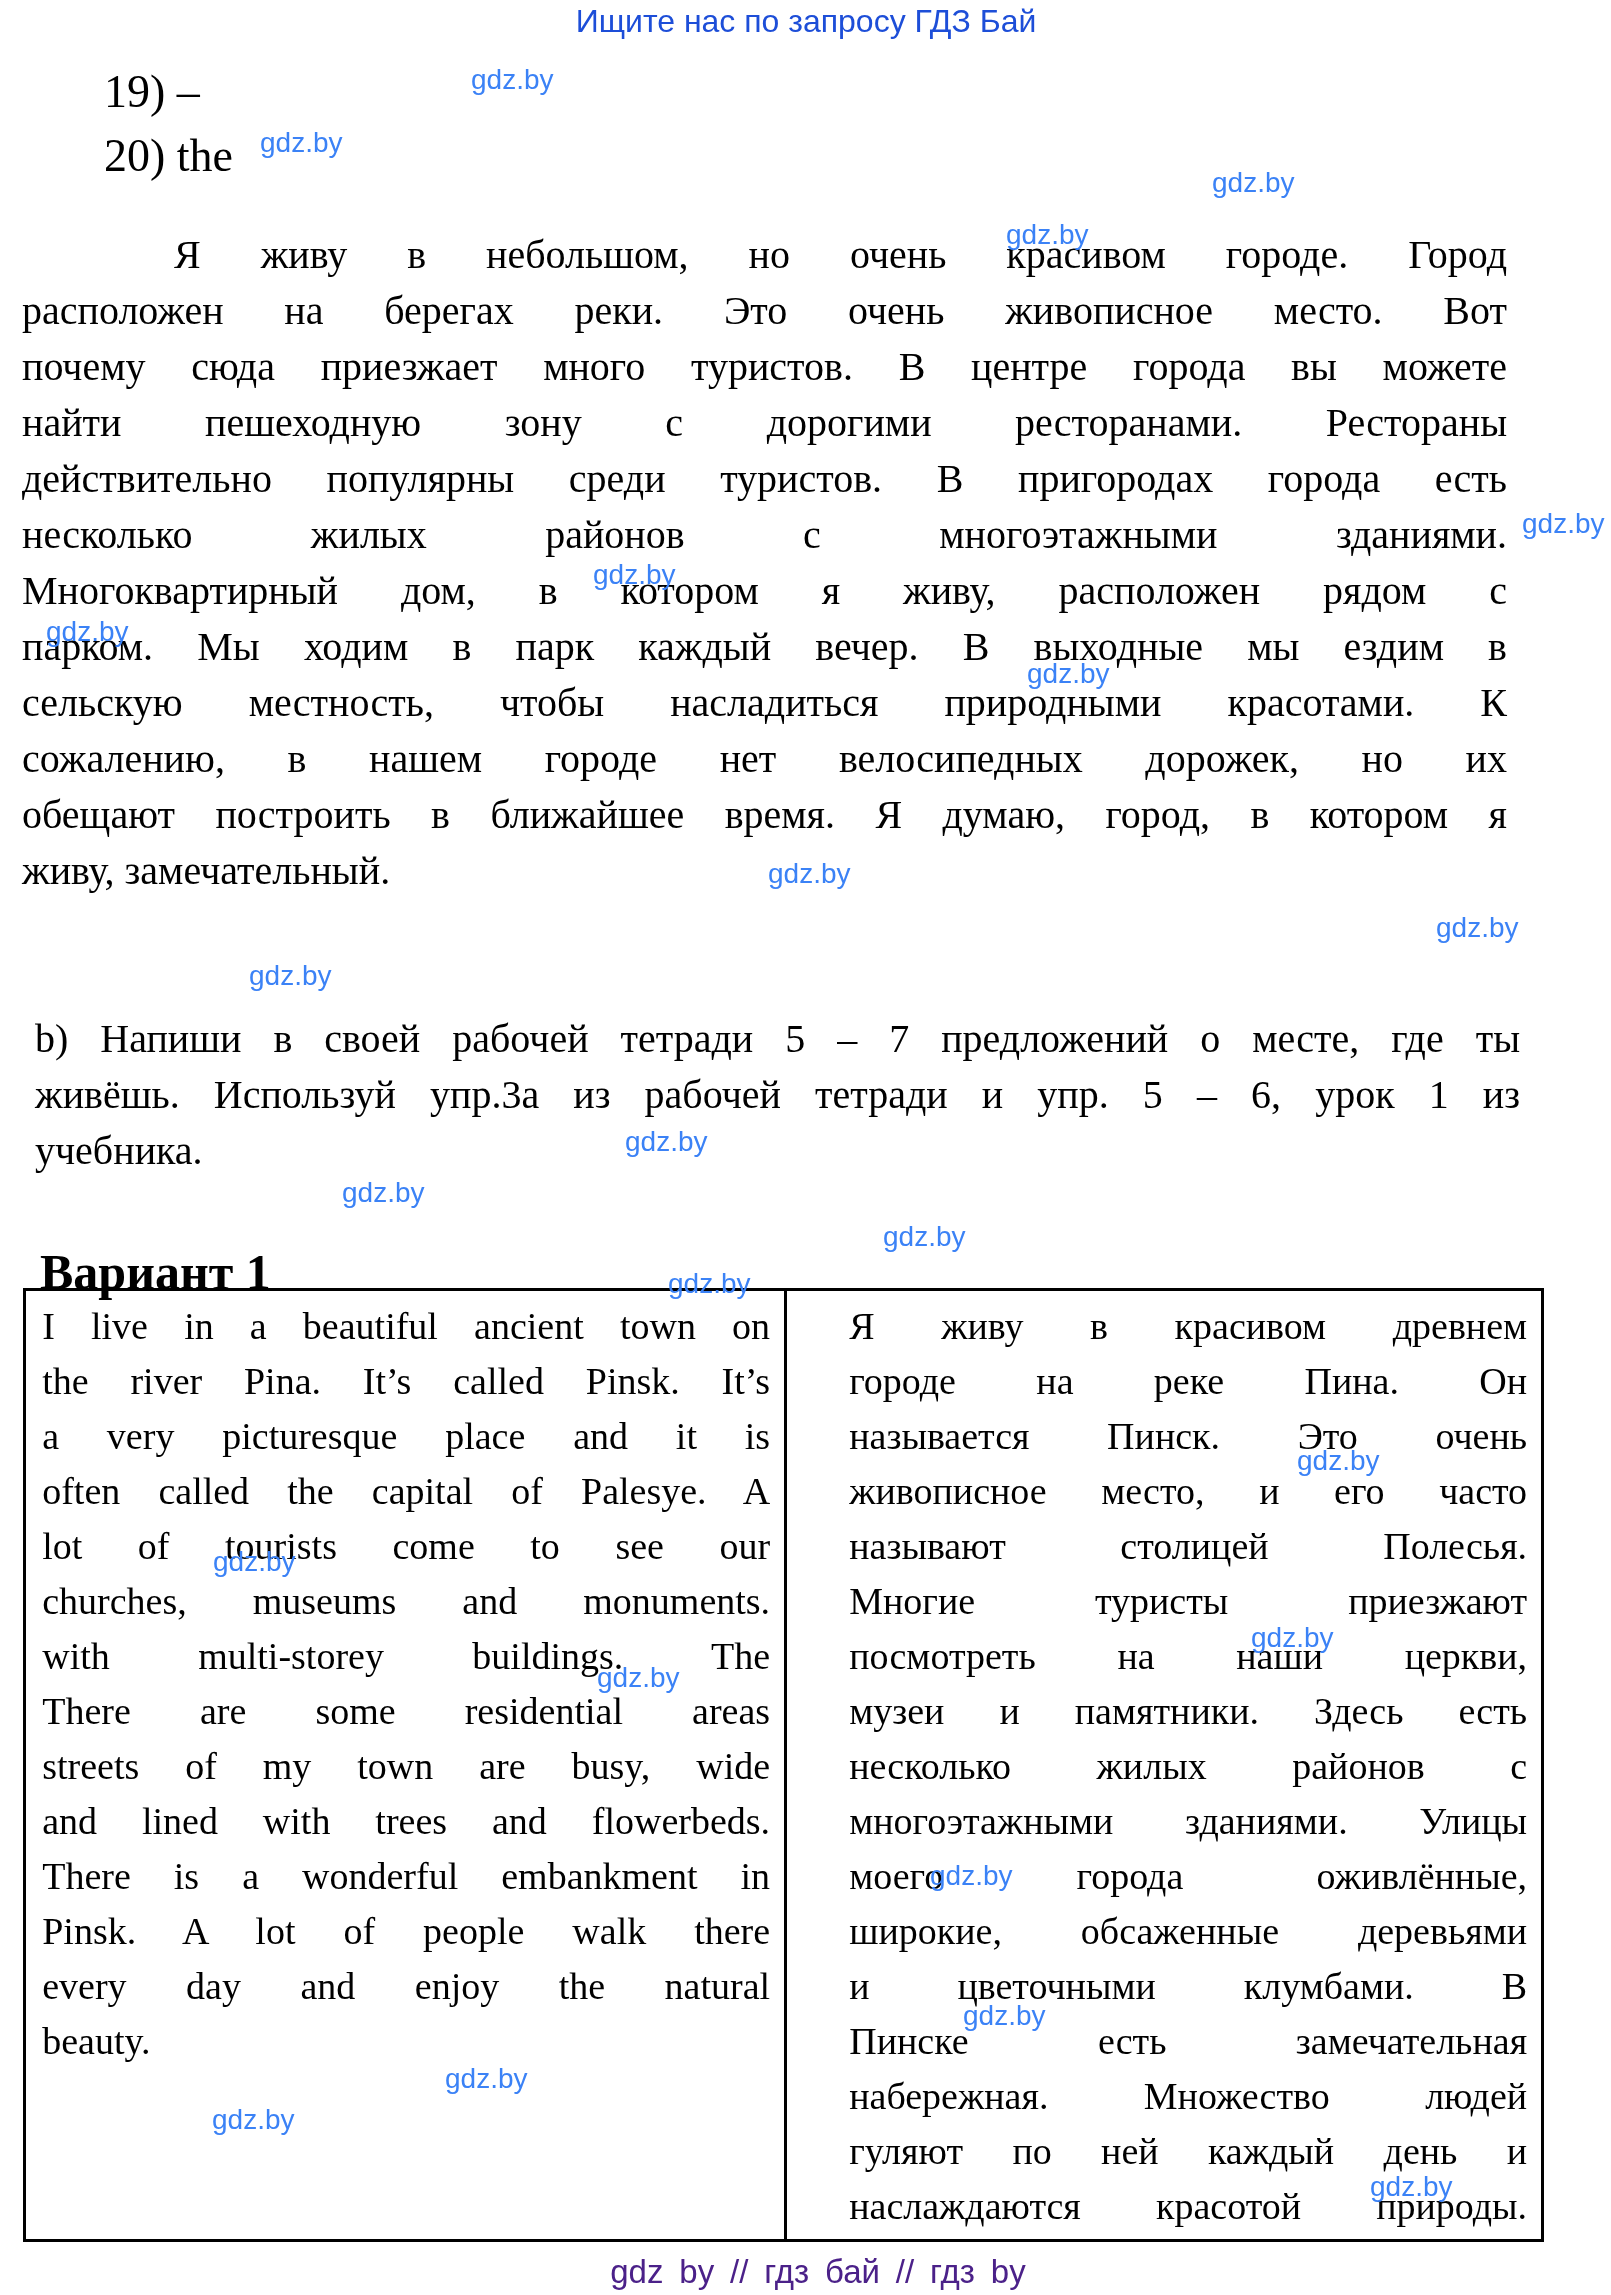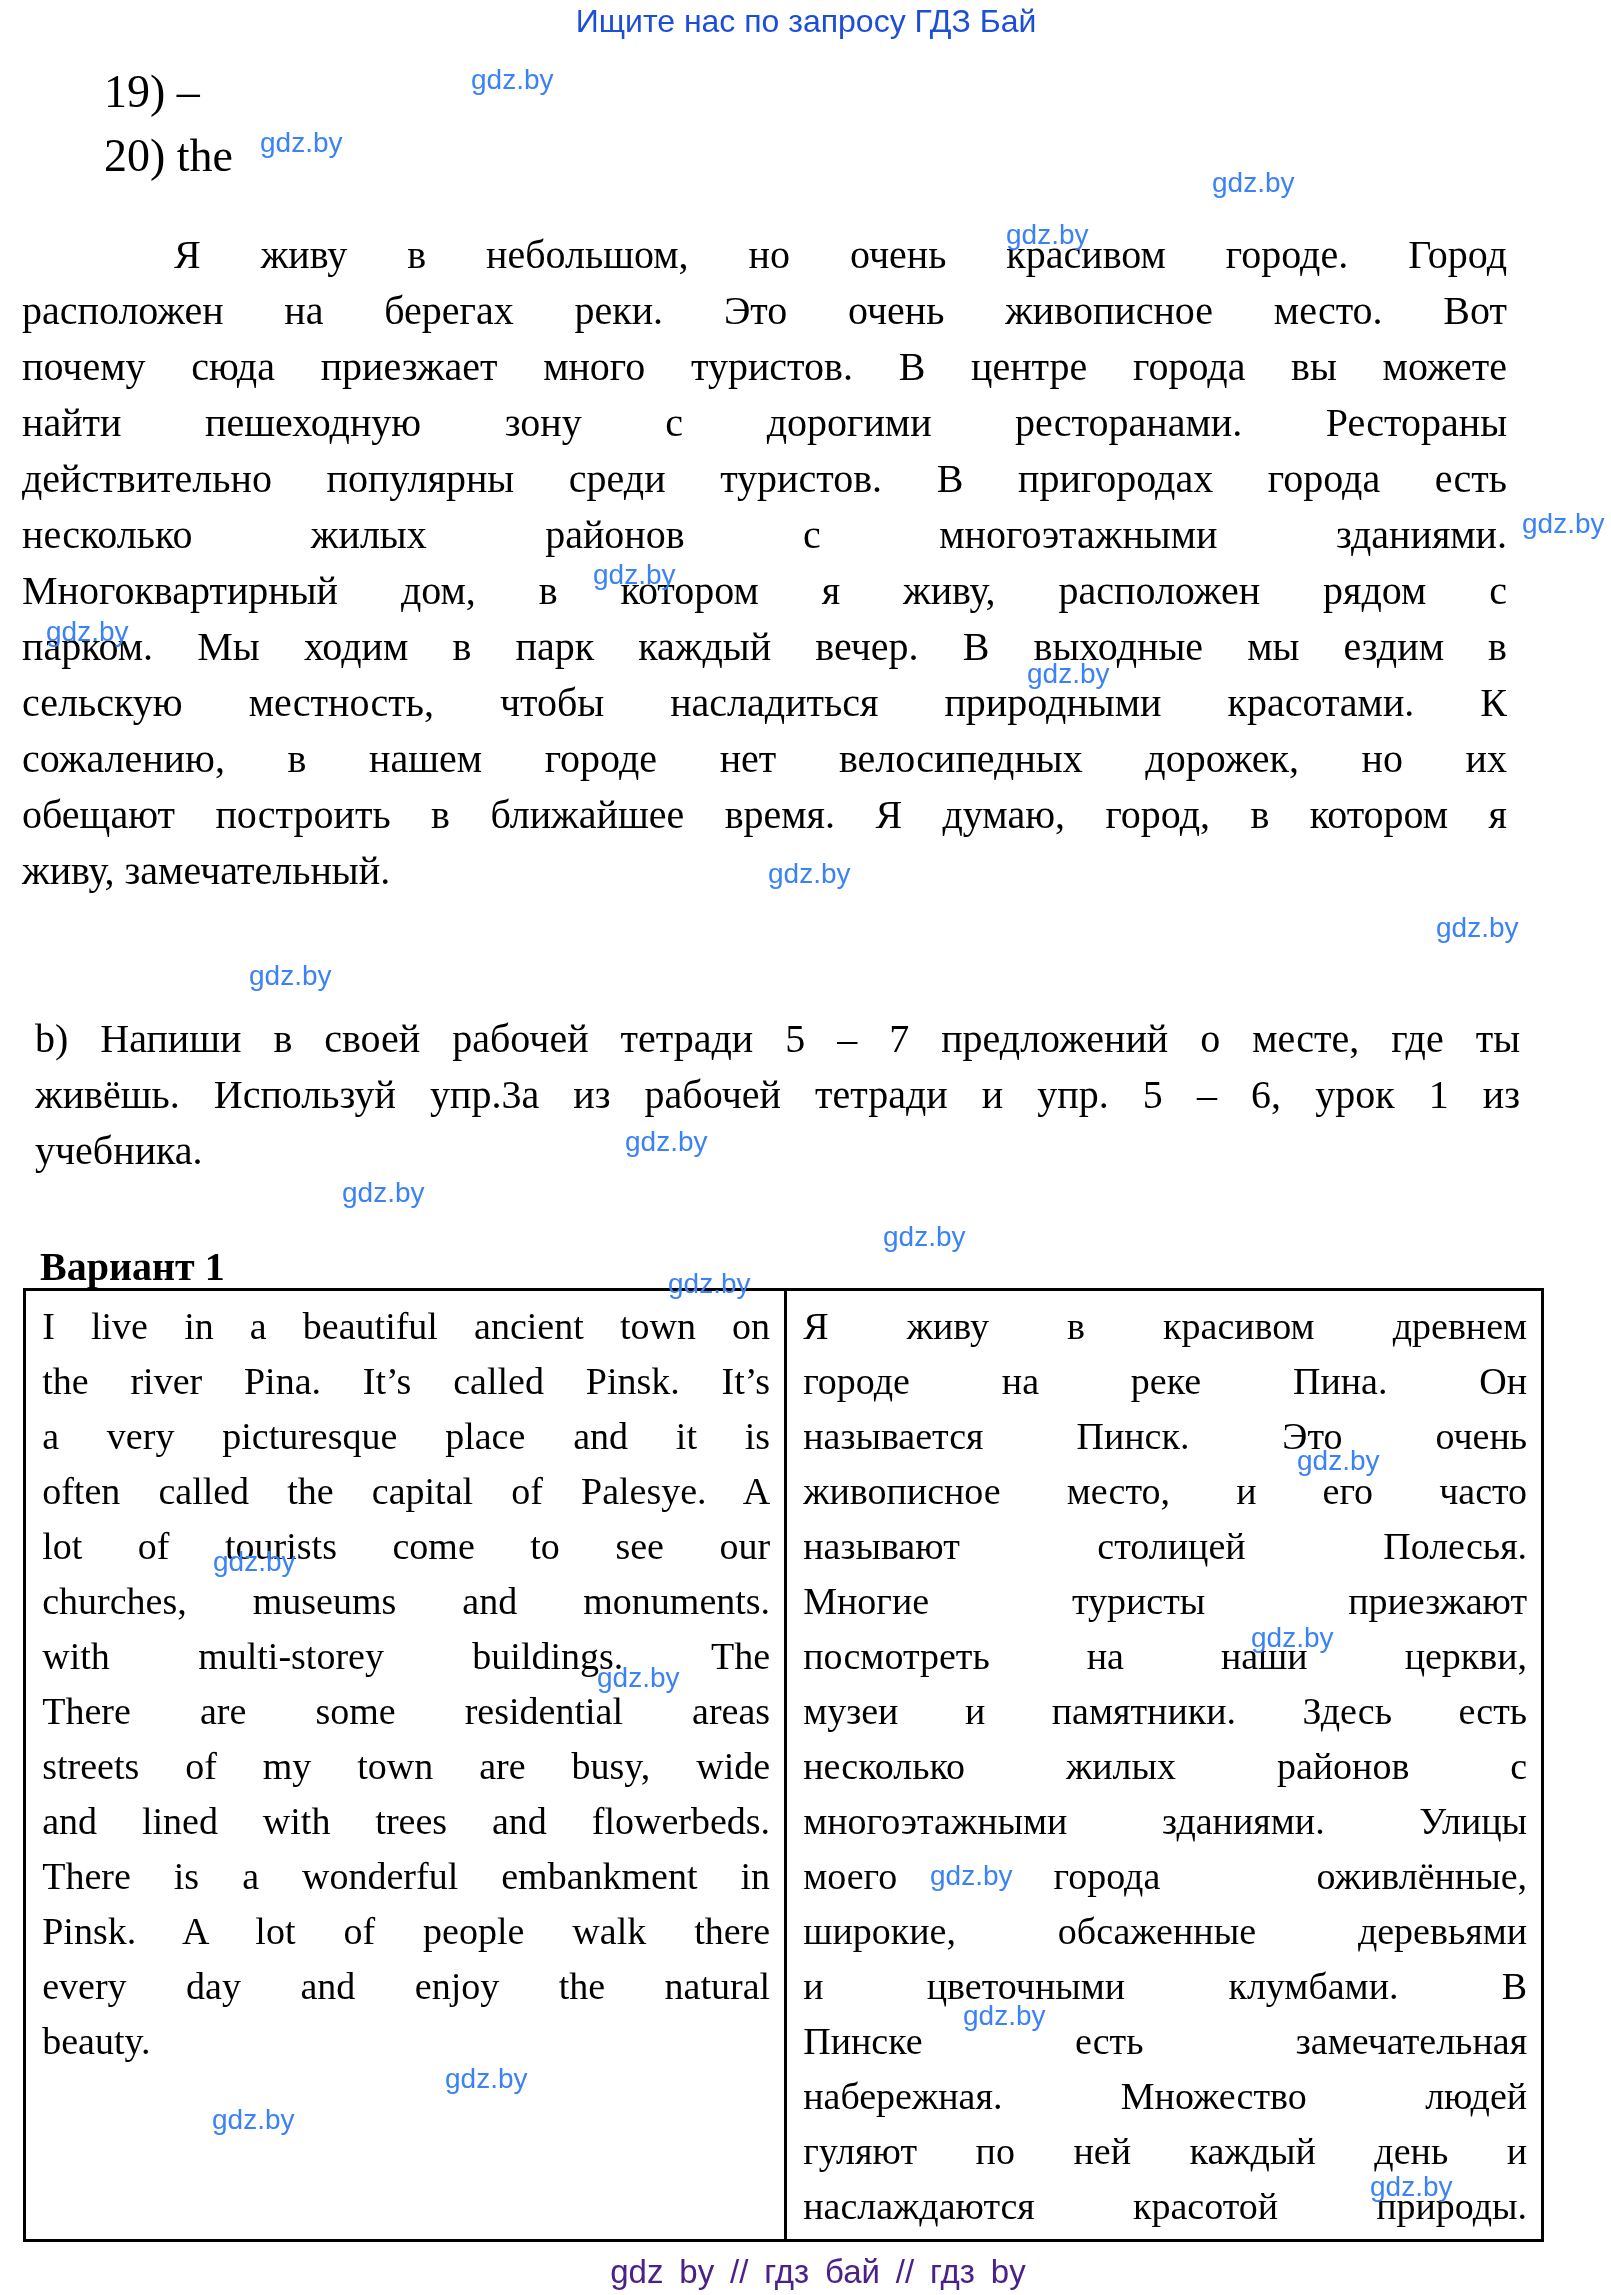--- a/index.html
+++ b/index.html
@@ -32,30 +32,31 @@
     line-height:56px;
   }
   #main-para{left:22px;top:227px;width:1485px;}
   #task-b{left:35px;top:1011px;width:1485px;}
   .tl{text-align:justify;text-align-last:justify;}
   .end-left .tl:last-child{text-align-last:left;}
   .indent .tl:first-child{text-indent:152px;}
   .variant-heading{
     position:absolute;
     left:40px;top:1243px;
-    font-size:40px;
+    font-size:50px;
     font-weight:bold;
   }
   .answers-table{
     position:absolute;
     left:22.5px;top:1288px;
     width:1521px;height:954px;
     box-sizing:border-box;
     border:3.3px solid #000;
     display:flex;
+    gap:46px;
   }
   .cell{
     box-sizing:border-box;
     font-size:38px;
     line-height:55px;
     padding:8.4px 13.4px 0 16.7px;
   }
   .cell-en{width:761px;border-right:3.3px solid #000;}
   .cell-ru{flex:1;}
   .watermark{

